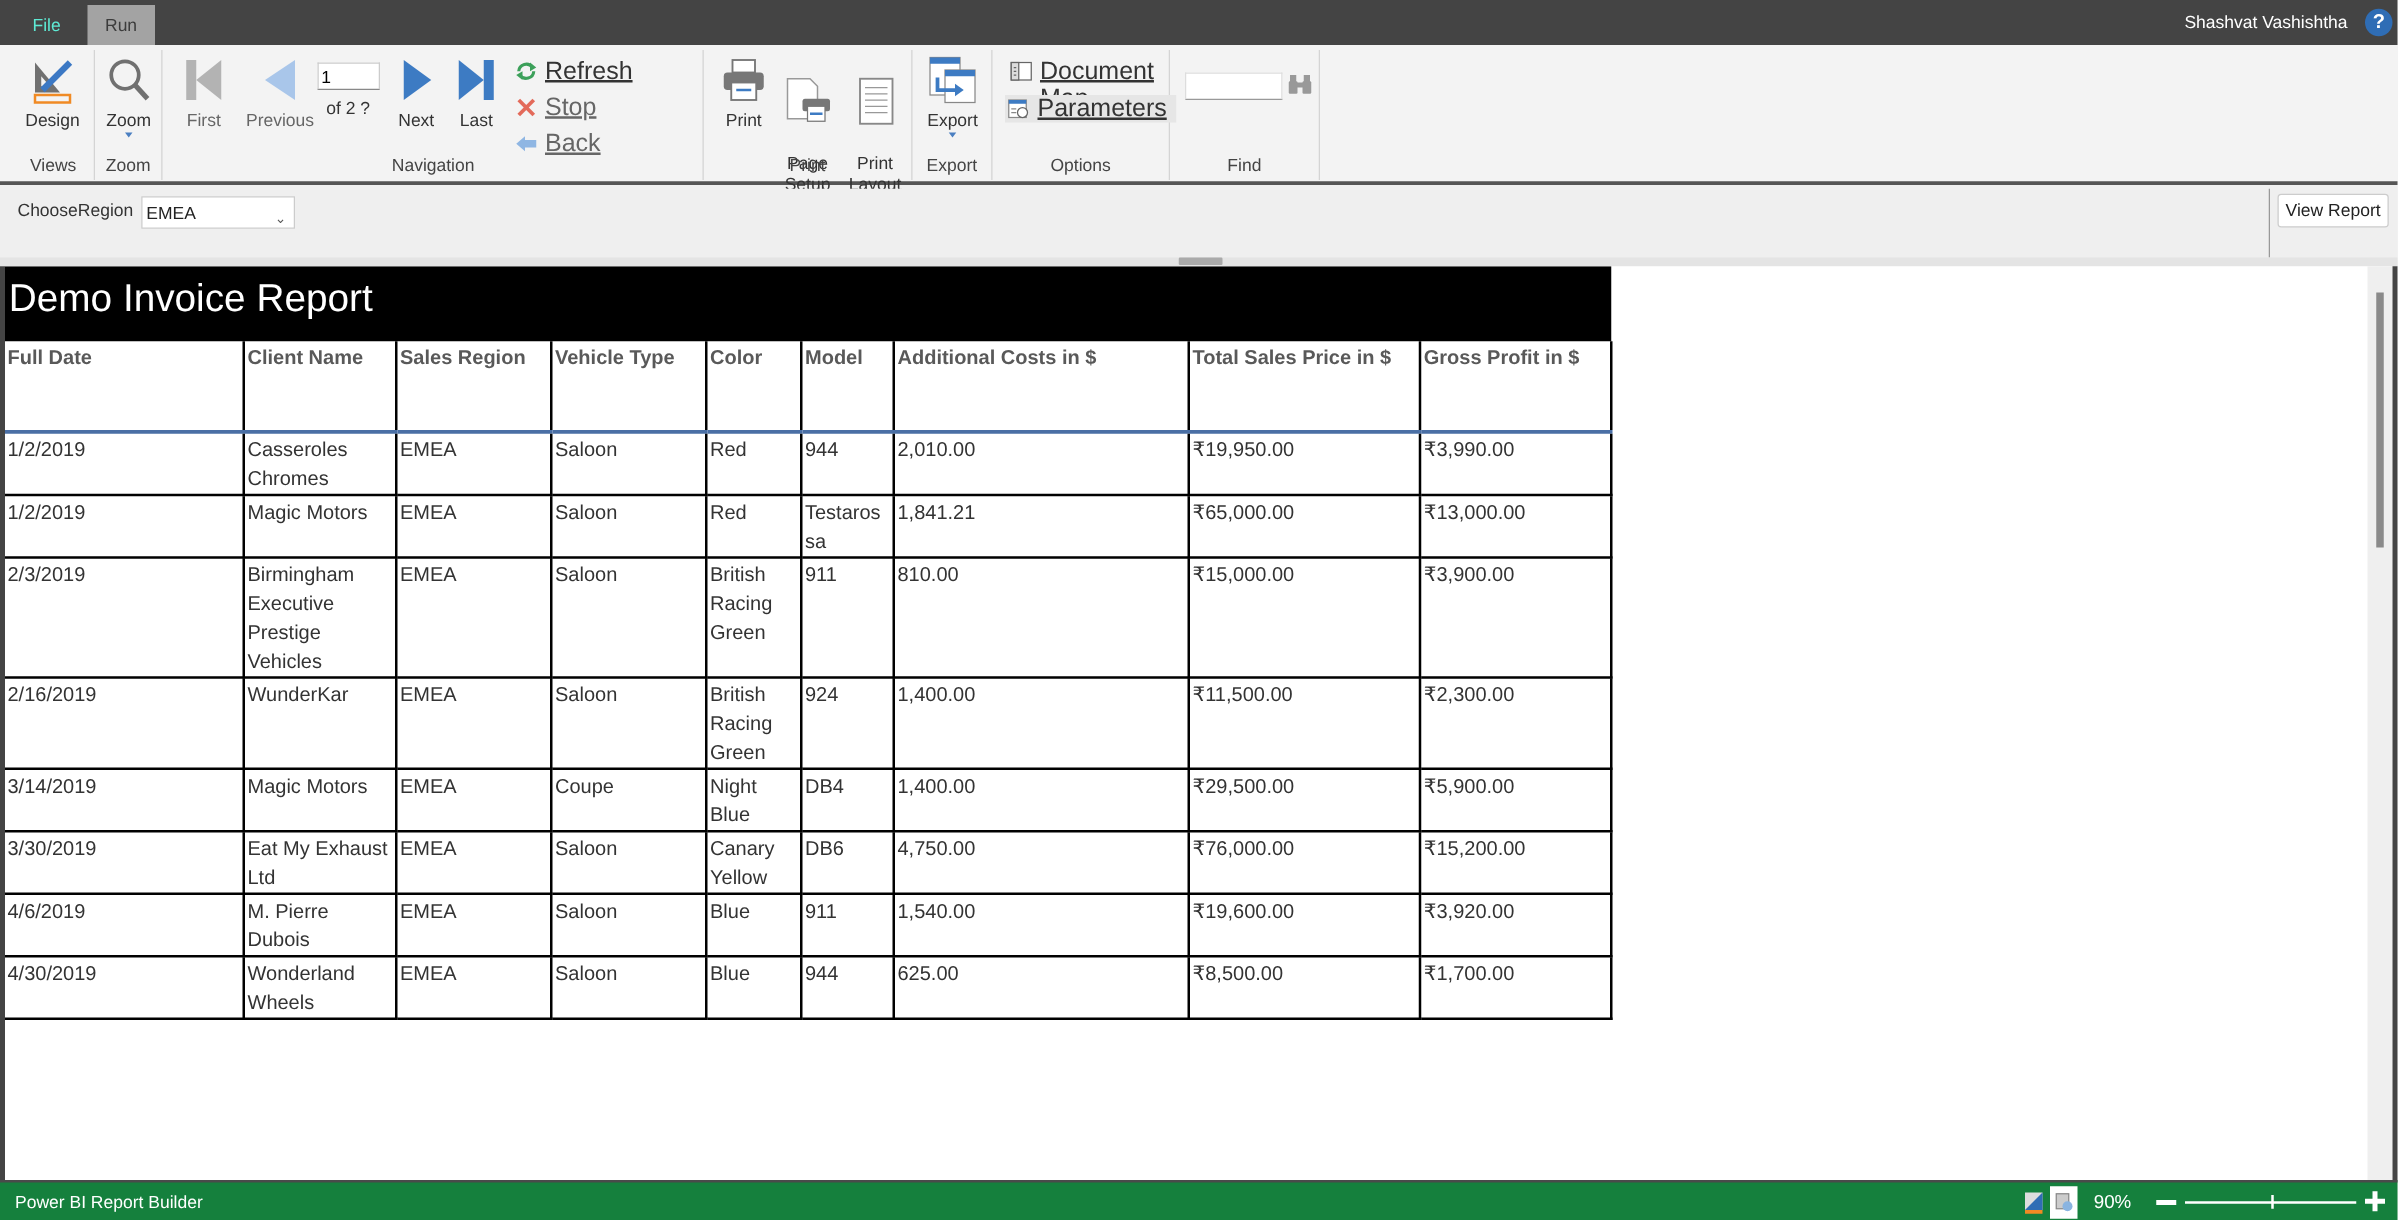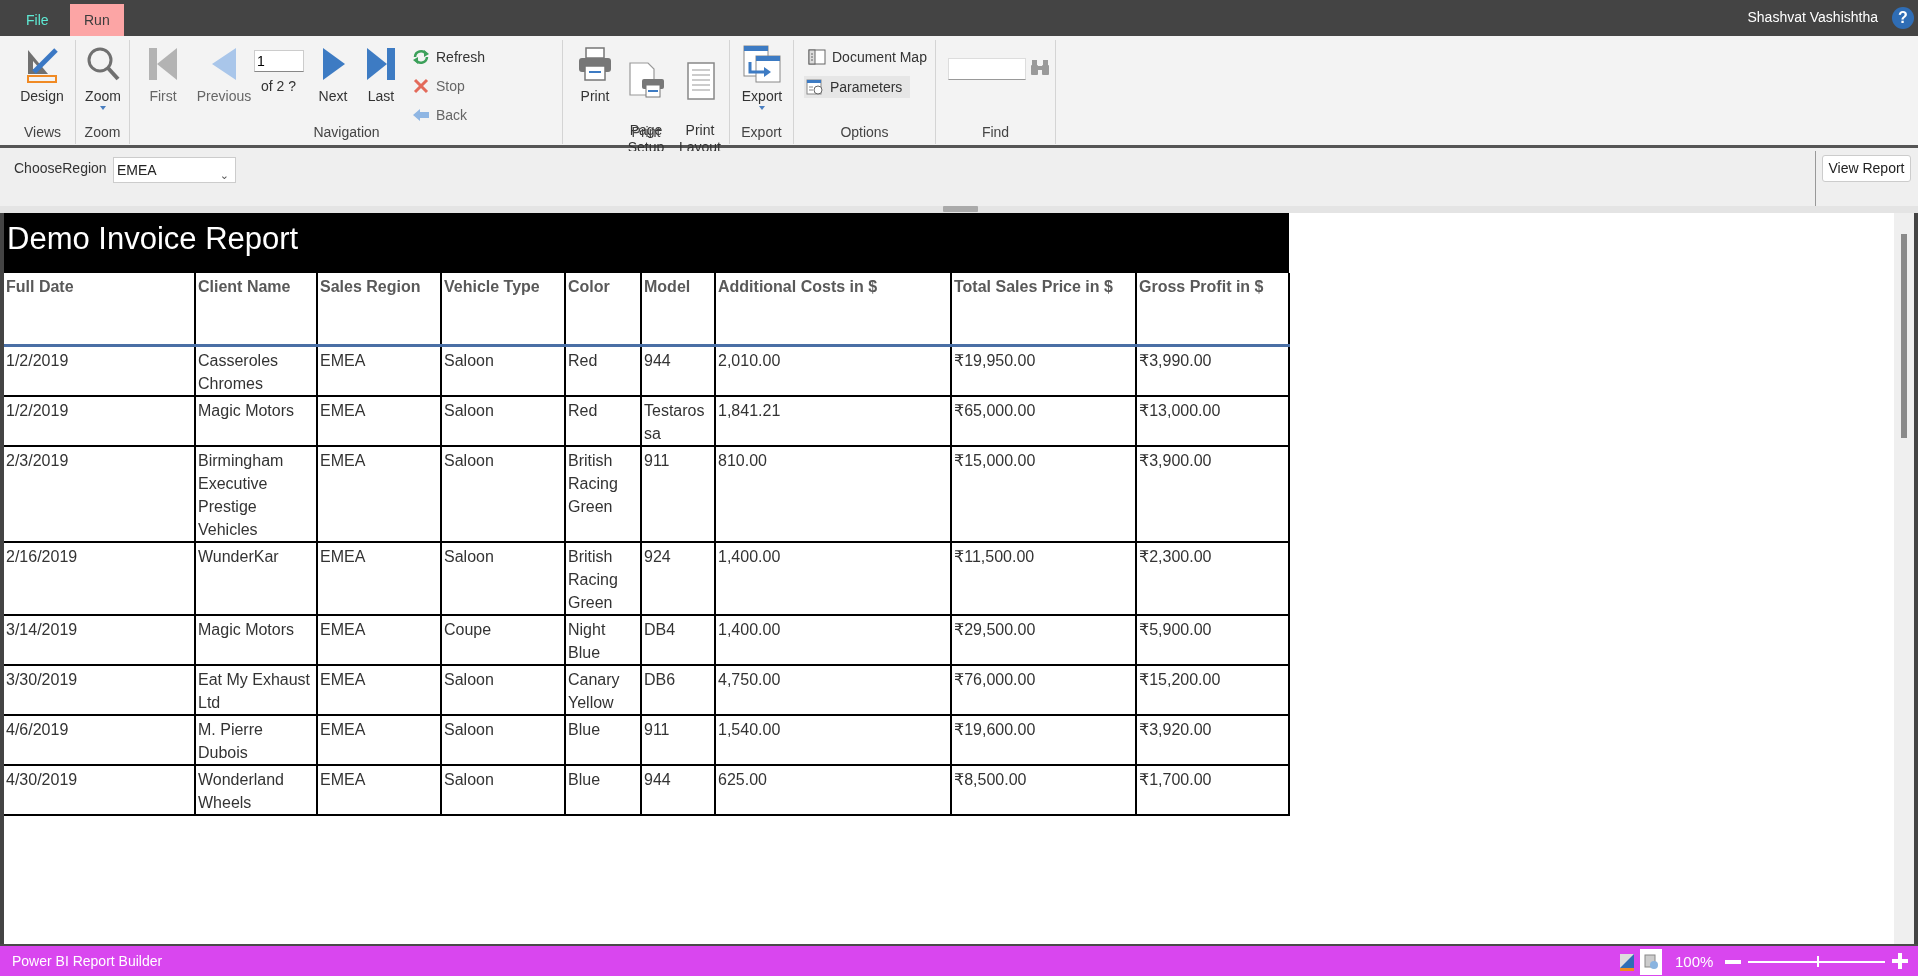--- a/index.html
+++ b/index.html
@@ -1,29 +1,29 @@
 <!DOCTYPE html>
 <html><head>
 <meta charset="utf-8">
 <style>
   * { box-sizing: border-box; margin: 0; padding: 0; }
   html, body { width: 1918px; height: 976px; overflow: hidden; background: #efefef; font-family: "Liberation Sans", "DejaVu Sans", sans-serif; }
   .titlebar { position: absolute; left: 0; top: 0; width: 1918px; height: 36px; background: #444444; }
   .tab { position: absolute; top: 4px; height: 32px; line-height: 32px; padding: 0 14px; color: #5eead4; font-size: 14px; cursor: pointer; }
-  .tab.active { background: #fca5a5; color: #3c3c3c; }
+  .tab.active { background: #a3a3a3; color: #3c3c3c; }
   .user { position: absolute; right: 40px; top: 9px; color: #ffffff; font-size: 14px; }
   .help { position: absolute; right: 4px; top: 7px; width: 22px; height: 22px; border-radius: 50%; background: #2f6db5; color: #fff; font-weight: bold; font-size: 16px; text-align: center; line-height: 22px; }
 
   .ribbon { position: absolute; left: 0; top: 36px; width: 1918px; height: 112px; background: #f3f3f3; border-bottom: 3px solid #555; }
   .group { position: absolute; top: 4px; height: 104px; border-right: 1px solid #d4d4d4; }
   .group-label { position: absolute; bottom: 4px; left: 0; right: 0; text-align: center; font-size: 14px; color: #444; }
   .btn { position: absolute; text-align: center; font-size: 14px; color: #333; cursor: pointer; }
   .btn.disabled { color: #666; }
   .btn .ico { display: block; margin: 0 auto 4px auto; width: 40px; height: 40px; position: relative; }
-  .small-btn { position: absolute; font-size: 14px; color: #333; height: 22px; line-height: 22px; padding-left: 26px; cursor: pointer; }
+  .small-btn { position: absolute; font-size: 20px; color: #333; height: 22px; line-height: 22px; padding-left: 26px; cursor: pointer; text-decoration: underline; }
   .small-btn.disabled { color: #666; }
   .small-btn .sico { position: absolute; left: 2px; top: 3px; width: 18px; height: 16px; }
   .page-input { position: absolute; left: 254px; top: 10px; width: 50px; height: 22px; border: 1px solid #ccc; border-bottom: 1px solid #888; background: #fff; font-size: 14px; padding-left: 2px; font-family: "Liberation Sans", sans-serif; }
   .page-of { position: absolute; left: 261px; top: 38px; font-size: 14px; color: #333; }
   .find-input { position: absolute; left: 948px; top: 18px; width: 78px; height: 22px; border: 1px solid #ddd; border-bottom: 1px solid #999; background: #fff; }
   .dropdown-caret { display: block; width: 0; height: 0; margin: 2px auto 0; border-left: 3px solid transparent; border-right: 3px solid transparent; border-top: 4px solid #4a7fc1; }
 
   .parambar { position: absolute; left: 0; top: 151px; width: 1918px; height: 55px; background: #efefef; }
   .param-label { position: absolute; left: 14px; top: 9px; font-size: 14px; color: #333; }
   .param-select { position: absolute; left: 113px; top: 6px; width: 123px; height: 26px; border: 1px solid #ccc; background: #fff; font-size: 14px; line-height: 24px; padding-left: 3px; color: #222; cursor: pointer; }
@@ -38,21 +38,21 @@
   .vscroll-thumb { position: absolute; left: 7px; top: 21px; width: 6px; height: 204px; background: #8a8a8a; }
   .right-edge { position: absolute; right: 0; top: 213px; width: 4px; height: 731px; background: #444; }
 
   .report-title { position: absolute; left: 0; top: 0; width: 1285px; height: 60px; background: #000; color: #fff; font-size: 31px; line-height: 52px; padding-left: 3px; }
   table.report { position: absolute; left: 0; top: 60px; border-collapse: collapse; table-layout: fixed; width: 1285px; }
   table.report th, table.report td { border: 2px solid #000; vertical-align: top; text-align: left; padding: 2px 2px 0 2px; font-size: 16px; color: #333; line-height: 23px; overflow: hidden; word-wrap: break-word; }
   table.report th { font-weight: bold; color: #595959; height: 72px; border-bottom: 3px solid #4a6fa5; border-top: none; }
   table.report td { color: #333; }
   table.report td:first-child, table.report th:first-child { border-left: none; }
 
-  .statusbar { position: absolute; left: 0; top: 944px; width: 1918px; height: 32px; background: #d946ef; border-top: 2px solid #4a4a4a; }
+  .statusbar { position: absolute; left: 0; top: 944px; width: 1918px; height: 32px; background: #15803d; border-top: 2px solid #4a4a4a; }
   .status-text { position: absolute; left: 12px; top: 7px; color: #fff; font-size: 14px; }
   .status-icon1 { position: absolute; left: 1618px; top: 6px; width: 18px; height: 20px; }
   .status-icon2 { position: absolute; left: 1640px; top: 3px; width: 22px; height: 26px; background: #fff; }
   .zoom-pct { position: absolute; left: 1675px; top: 7px; color: #fff; font-size: 15px; }
   .zoom-minus { position: absolute; left: 1725px; top: 14px; width: 16px; height: 4px; background: #fff; cursor: pointer; }
   .zoom-track { position: absolute; left: 1748px; top: 15px; width: 137px; height: 2px; background: #fff; cursor: pointer; }
   .zoom-thumb { position: absolute; left: 1815px; top: 10px; width: 2px; height: 11px; background: #fff; cursor: pointer; }
   .zoom-plus { position: absolute; left: 1892px; top: 7px; width: 16px; height: 16px; cursor: pointer; }
   .zoom-plus:before { content: ""; position: absolute; left: 0; top: 6px; width: 16px; height: 4px; background: #fff; }
   .zoom-plus:after { content: ""; position: absolute; left: 6px; top: 0; width: 4px; height: 16px; background: #fff; }
@@ -377,18 +377,18 @@
   <div class="status-text">Power BI Report Builder</div>
   <svg class="status-icon1" viewBox="0 0 18 20">
     <rect x="2" y="2" width="14" height="14" fill="#ddd"></rect>
     <polygon points="2,16 16,2 16,16" fill="#2f6db5"></polygon>
     <rect x="2" y="16" width="14" height="3" fill="#f08a24"></rect>
   </svg>
   <svg class="status-icon2" viewBox="0 0 22 26">
     <rect x="5" y="6" width="10" height="12" fill="#ccc" stroke="#888"></rect>
     <circle cx="14" cy="16" r="4" fill="#8ab4e0"></circle>
   </svg>
-  <div class="zoom-pct">100%</div>
+  <div class="zoom-pct">90%</div>
   <div class="zoom-minus"></div>
   <div class="zoom-track"></div>
   <div class="zoom-thumb" id="zoom-thumb" style="left: 1816.5px;"></div>
   <div class="zoom-plus"></div>
 </div>
 
 </body></html>

